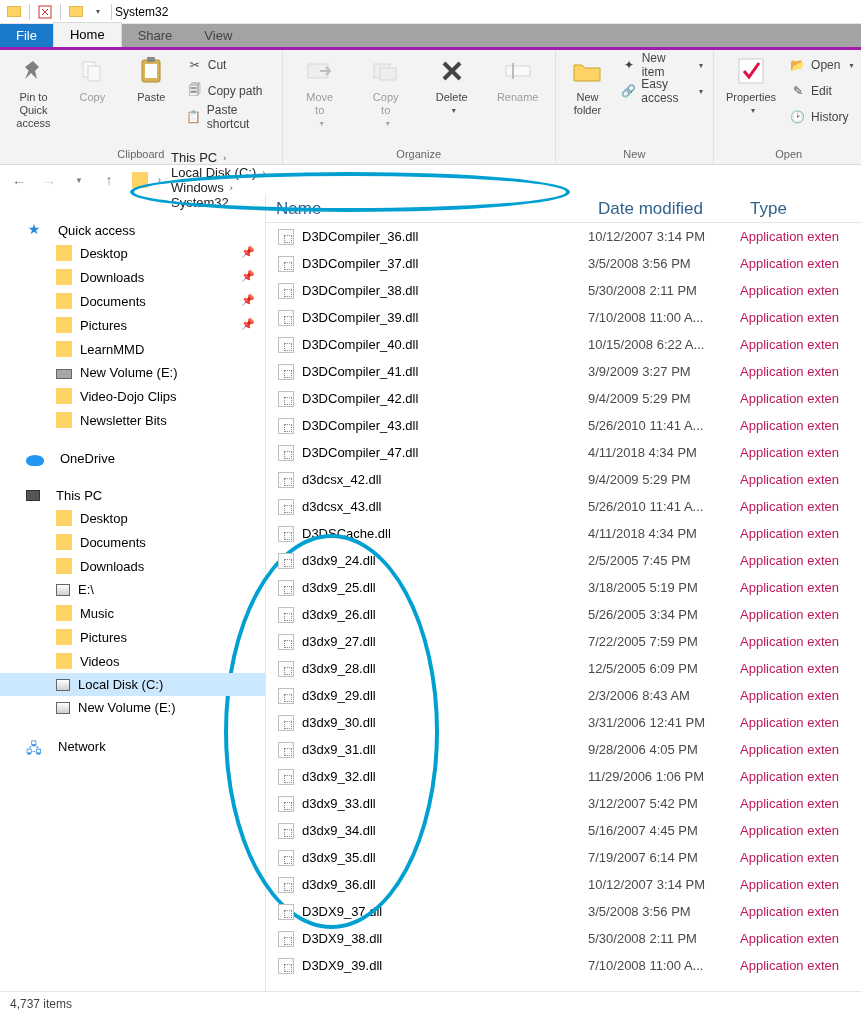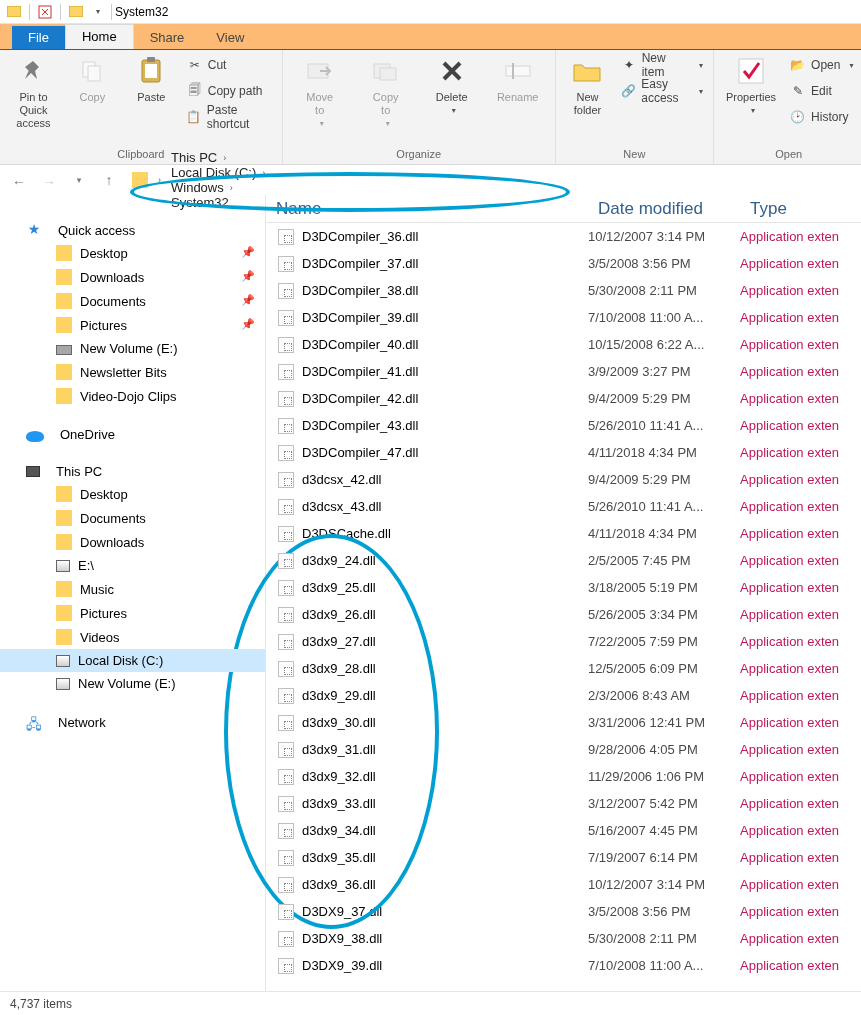--- a/index.html
+++ b/index.html
@@ -6,21 +6,21 @@
   body { font-family: "Segoe UI", Tahoma, sans-serif; font-size: 12px; color: #000; background: #fff; width: 861px; height: 1015px; overflow: hidden; position: relative; }
 
   
   .titlebar { height: 24px; display: flex; align-items: center; background: #fff; border-bottom: 1px solid #e5e5e5; padding-left: 4px; }
   .titlebar .qat { display: flex; align-items: center; gap: 2px; }
   .qat-btn { width: 20px; height: 20px; display: flex; align-items: center; justify-content: center; font-size: 11px; color: #555; }
   .qat-sep { width: 1px; height: 16px; background:#ccc; margin: 0 3px; }
   .titlebar .title-text { font-size: 12px; color:#000; }
 
   
-  .tabs { display:flex; align-items:flex-end; height:26px; border-bottom:1px solid #a21caf; background:#fdba74;padding-left:12px; }
+  .tabs { display:flex; align-items:flex-end; height:26px; border-bottom:3px solid #a21caf; background:#a3a3a3; }
   .tab { padding: 4px 16px; font-size:13px; color:#444; cursor:pointer; }
   .tab.file { background:#1979ca; color:#fff; }
   .tab.active { background:#f3f3f3; color:#000; border:1px solid #d9d9d9; border-bottom:1px solid #f3f3f3; }
 
   
   .ribbon { background:#f3f3f3; border-bottom:1px solid #d9d9d9; height:115px; display:flex; }
   .rgroup { border-right:1px solid #e0e0e0; padding:4px 10px 2px 10px; display:flex; flex-direction:column; justify-content:space-between; }
   .rgroup .controls { display:flex; align-items:flex-start; gap:12px; }
   .rgroup .glabel { font-size:11px; color:#666; text-align:center; padding-bottom:2px; }
   .big-btn { display:flex; flex-direction:column; align-items:center; width:54px; cursor:pointer; color:#444; font-size:11px; line-height:13px; text-align:center; }
@@ -331,30 +331,34 @@
             <span class="nicon folder"></span>
             <span class="nlabel">Documents</span>
             <span class="pin">📌</span>
           </div>
           <div class="nav-item">
             <span class="nicon folder"></span>
             <span class="nlabel">Pictures</span>
             <span class="pin">📌</span>
           </div>
           <div class="nav-item">
+            <span class="nicon folder"></span>
+            <span class="nlabel">LearnMMD</span>
+          </div>
+          <div class="nav-item">
             <span class="nicon disk"></span>
             <span class="nlabel">New Volume (E:)</span>
           </div>
           <div class="nav-item">
             <span class="nicon folder"></span>
+            <span class="nlabel">Video-Dojo Clips</span>
+          </div>
+          <div class="nav-item">
+            <span class="nicon folder"></span>
             <span class="nlabel">Newsletter Bits</span>
-          </div>
-          <div class="nav-item">
-            <span class="nicon folder"></span>
-            <span class="nlabel">Video-Dojo Clips</span>
           </div>
         </div>
     </div>
 
     <div class="nav-section">
       <div class="nav-head">
         <span class="nicon onedrive"></span>
         <span>OneDrive</span>
       </div>
     </div>

